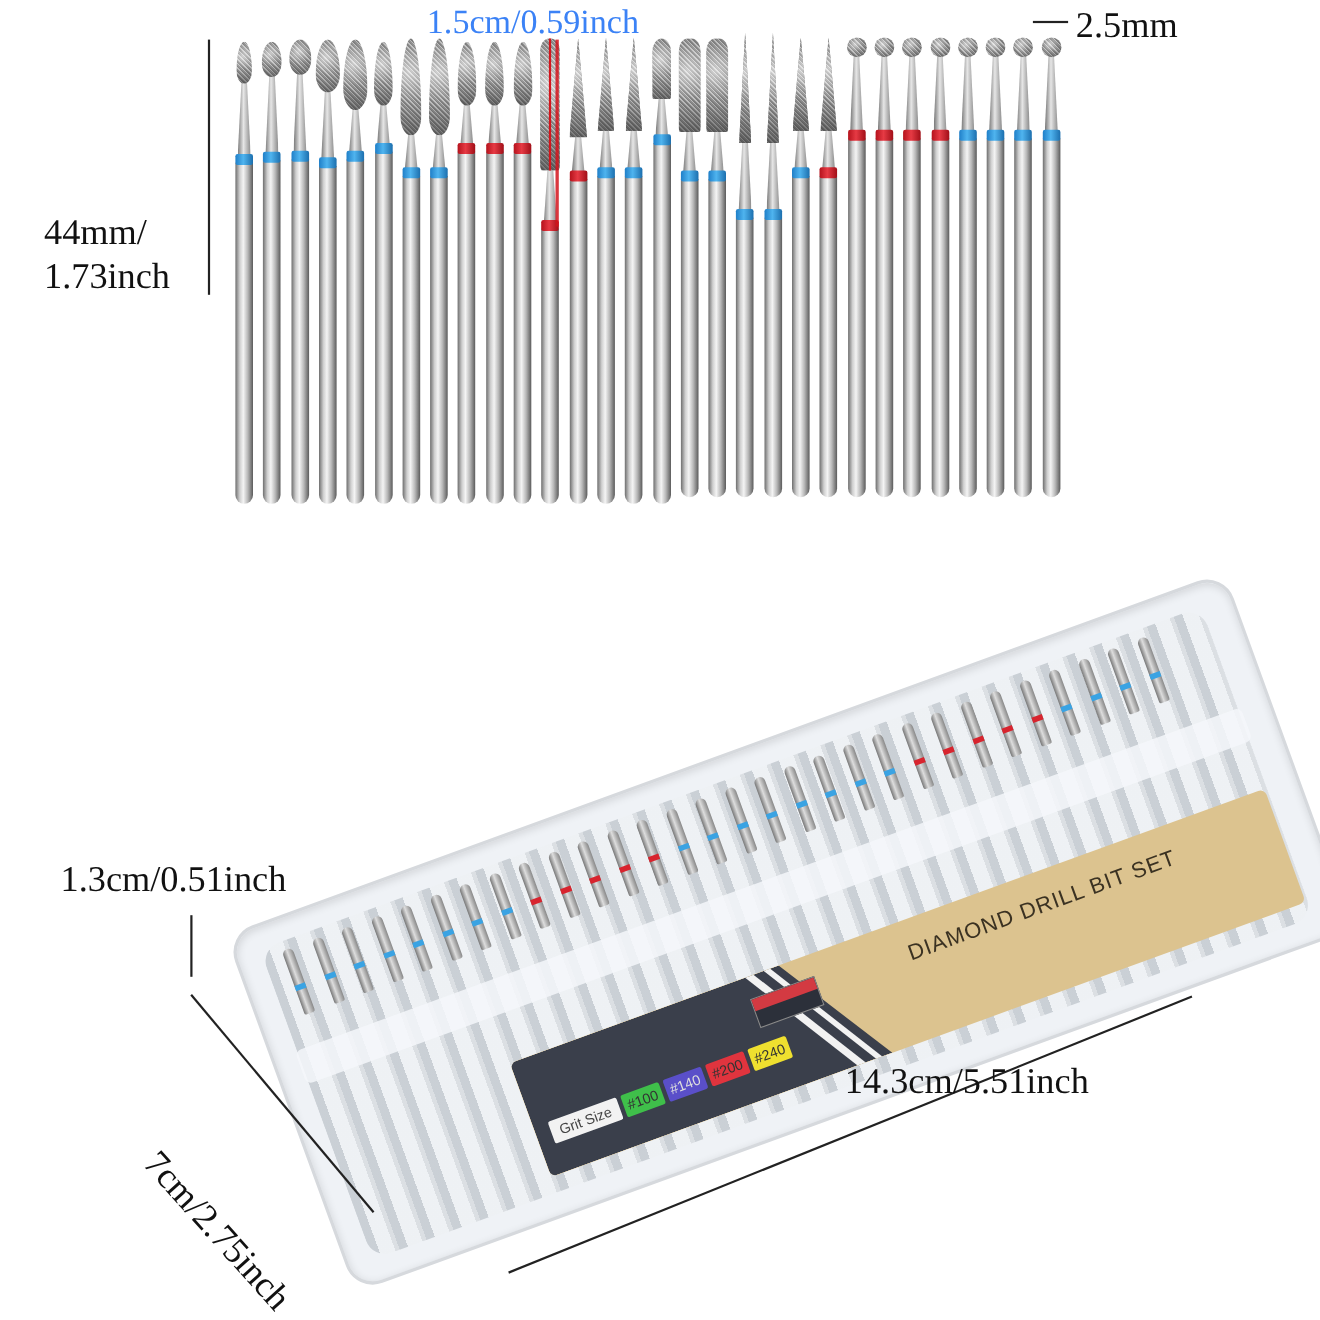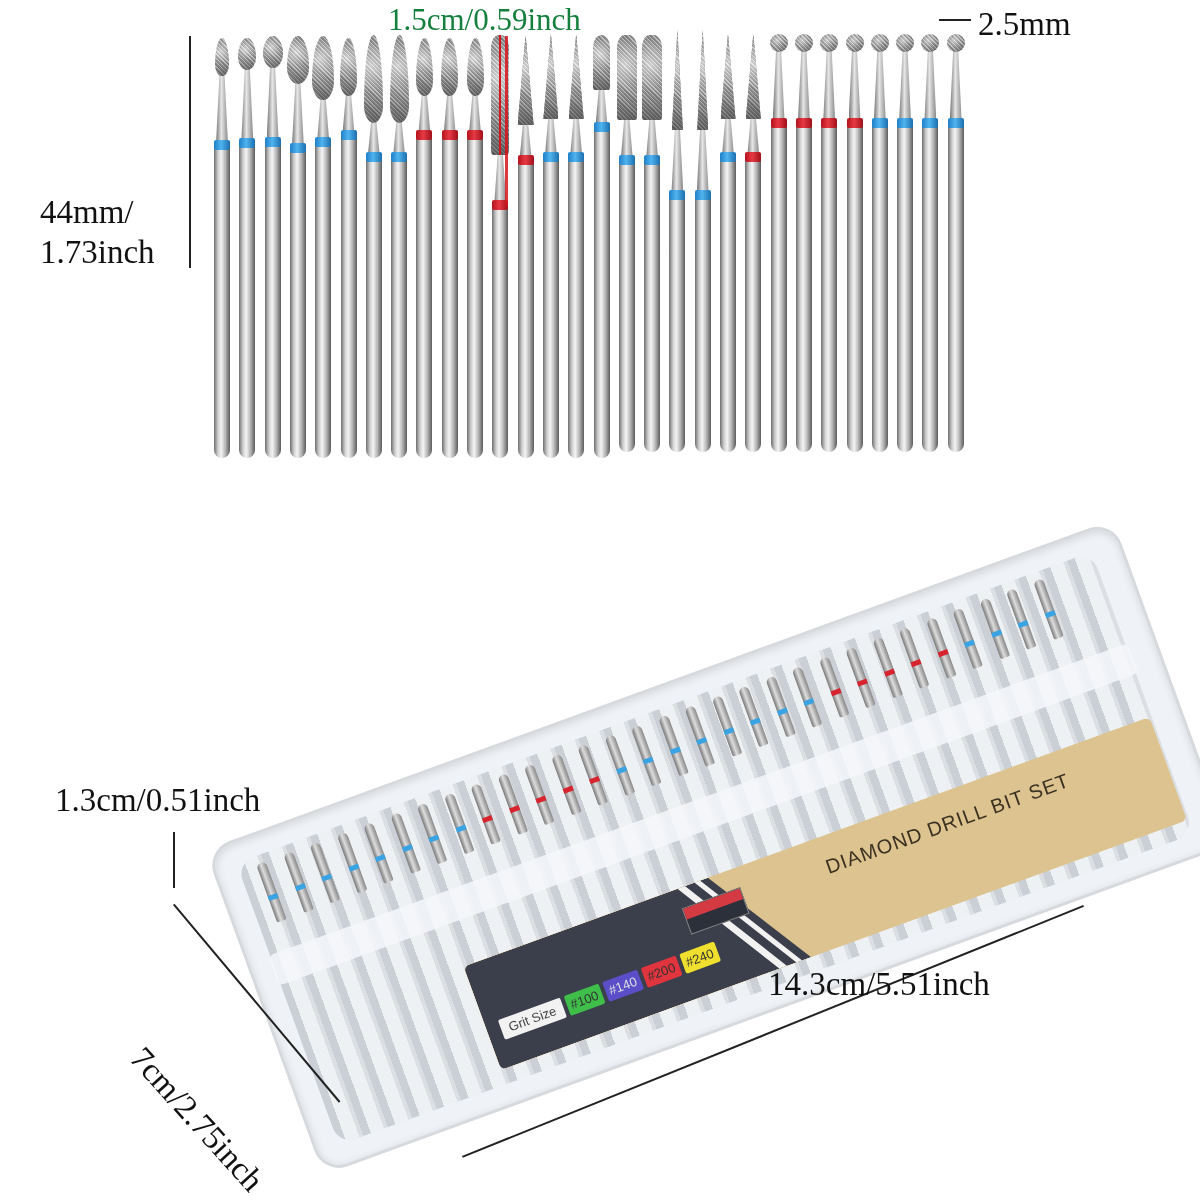--- a/index.html
+++ b/index.html
@@ -1,18 +1,18 @@
 <!DOCTYPE html>
 <html><head>
 <meta charset="utf-8">
 <style>
   html, body { margin:0; padding:0; background:#ffffff; }
   body { width:1200px; height:1200px; position:relative; overflow:hidden; font-family:"Liberation Serif","DejaVu Serif",serif; }
   .label { position:absolute; color:#111; font-size:33px; line-height:1.15; white-space:nowrap; }
-  .label.red { color:#15803d; }
+  .label.red { color:#3b82f6; }
   .dimline { position:absolute; background:#222; }
   #bits { position:absolute; left:0; top:0; width:1200px; height:480px; }
   .bit { position:absolute; top:0; width:22px; height:470px; }
   .shank { position:absolute; left:3px; width:16px; top:150px; height:312px;
     background:linear-gradient(90deg,#6e6e6e 0%,#cfcfcf 25%,#f4f4f4 45%,#b9b9b9 70%,#5b5b5b 100%);
     border-radius:0 0 8px 8px; }
   .neck { position:absolute; left:5px; width:12px; background:linear-gradient(90deg,#777,#e6e6e6 45%,#8a8a8a); }
   .band { position:absolute; left:3px; width:16px; height:10px; border-radius:2px; }
   .band.blue { background:linear-gradient(90deg,#1f7fc8,#4fb4ef 45%,#1c6fae); }
   .band.red { background:linear-gradient(90deg,#b5121c,#e63a44 45%,#a10f18); }

